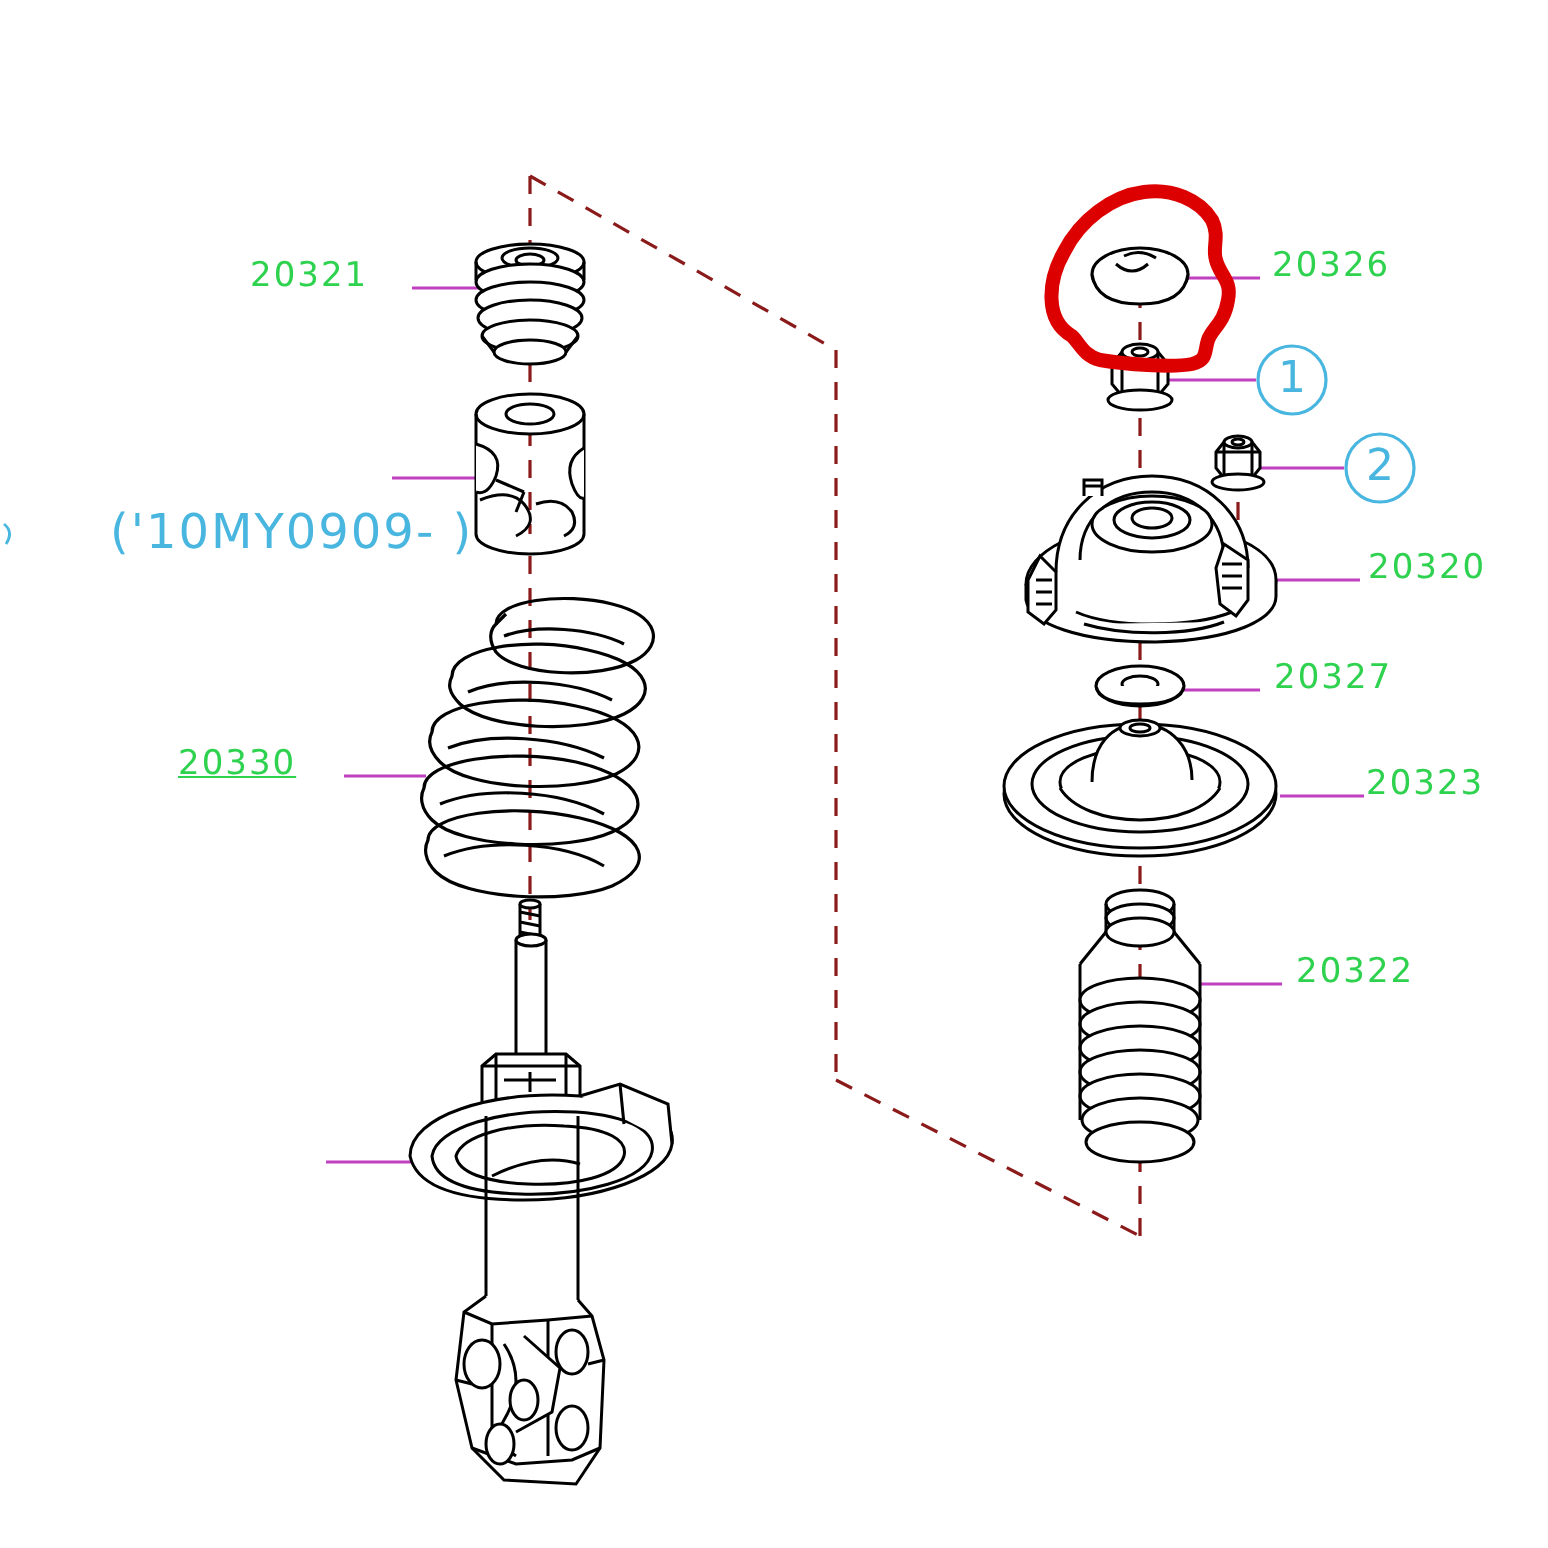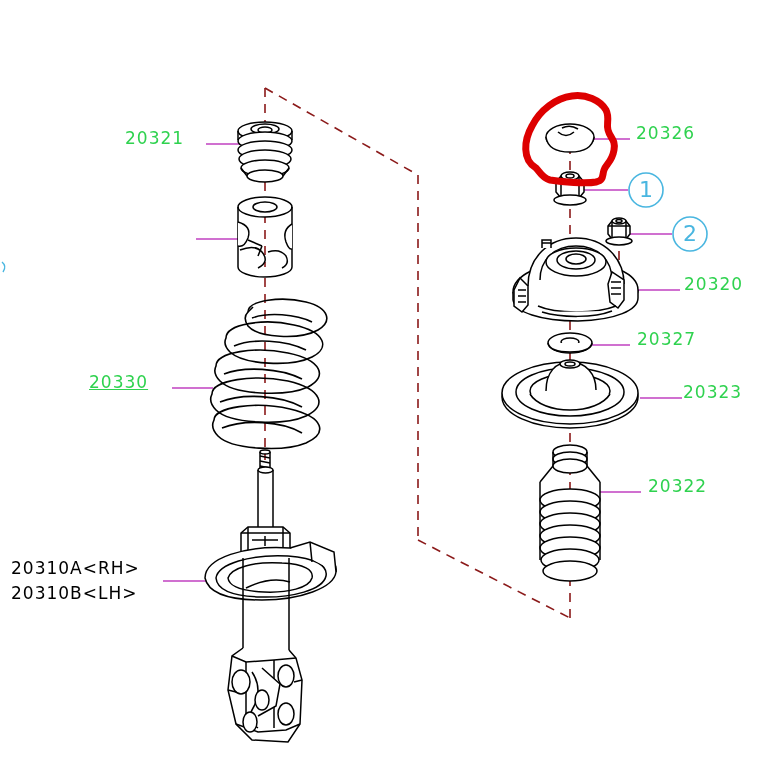--- a/index.html
+++ b/index.html
@@ -287,30 +287,25 @@
              C586 94 600 100 606 110 C610 118 606 124 608 130
              C610 138 616 140 614 150 C612 162 606 164 604 170
              C602 176 604 180 596 182 C586 184 562 182 550 180
              C542 178 540 172 536 168 Z" fill="none" stroke="#dd0000" stroke-width="7" stroke-linecap="round" stroke-linejoin="round"></path>
 
   </svg>
 
   <div class="lbl green" style="left:125px;top:130px;">20321</div>
 
 
+  <div class="lbl blue sub" style="left:55px;top:254px;">('10MY0909- )</div>
 
   <div class="lbl green" style="left:89px;top:374px;text-decoration:underline;">20330</div>
 
-  <div class="lbl" style="left:11px;top:560px;">
-    <span class="green">20310A</span><span class="blue">&lt;RH&gt;</span>
-  </div>
-
-  <div class="lbl" style="left:11px;top:585px;">
-    <span class="green">20310B</span><span class="blue">&lt;LH&gt;</span>
-  </div>
+
 
   <div class="lbl green" style="left:636px;top:125px;">20326</div>
 
   <div class="lbl green" style="left:684px;top:276px;">20320</div>
 
   <div class="lbl green" style="left:637px;top:331px;">20327</div>
 
   <div class="lbl green" style="left:683px;top:384px;">20323</div>
 
   <div class="lbl green" style="left:648px;top:478px;">20322</div>

